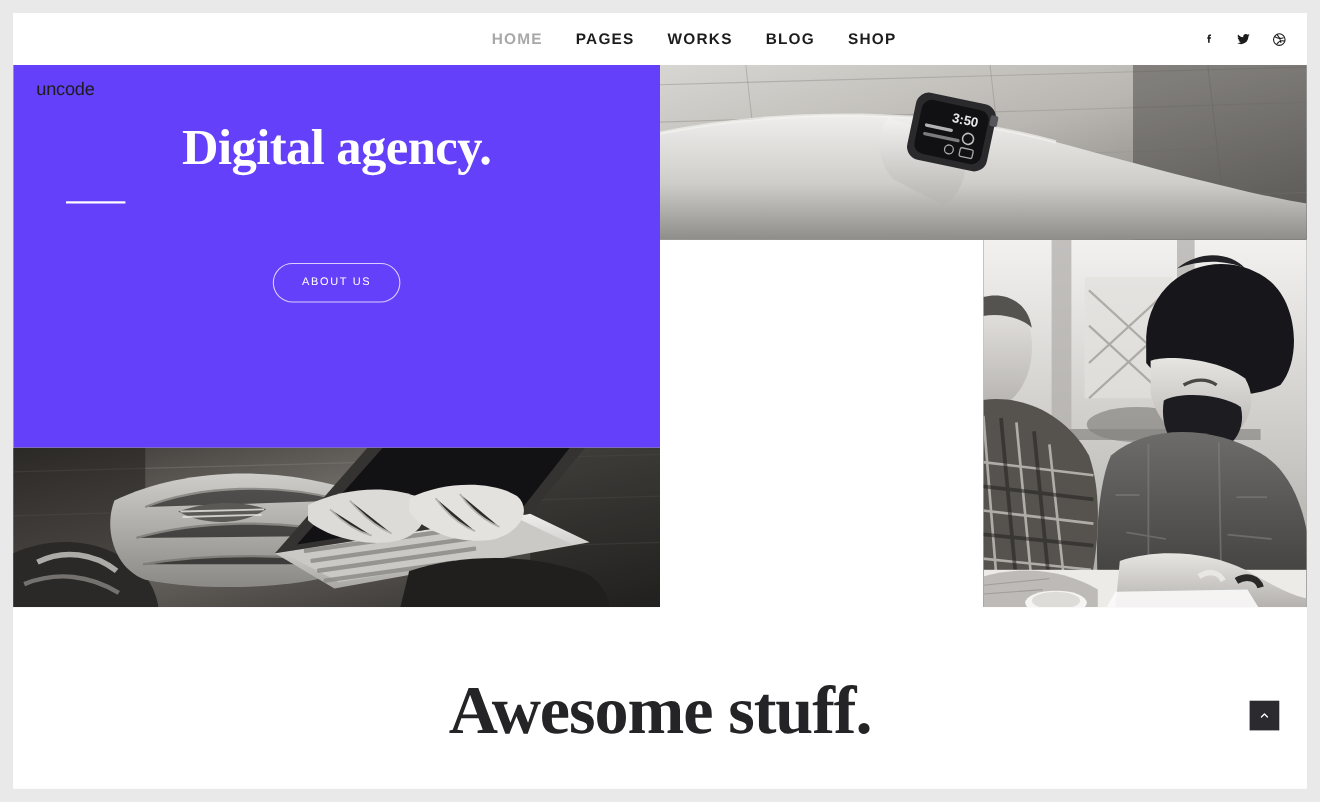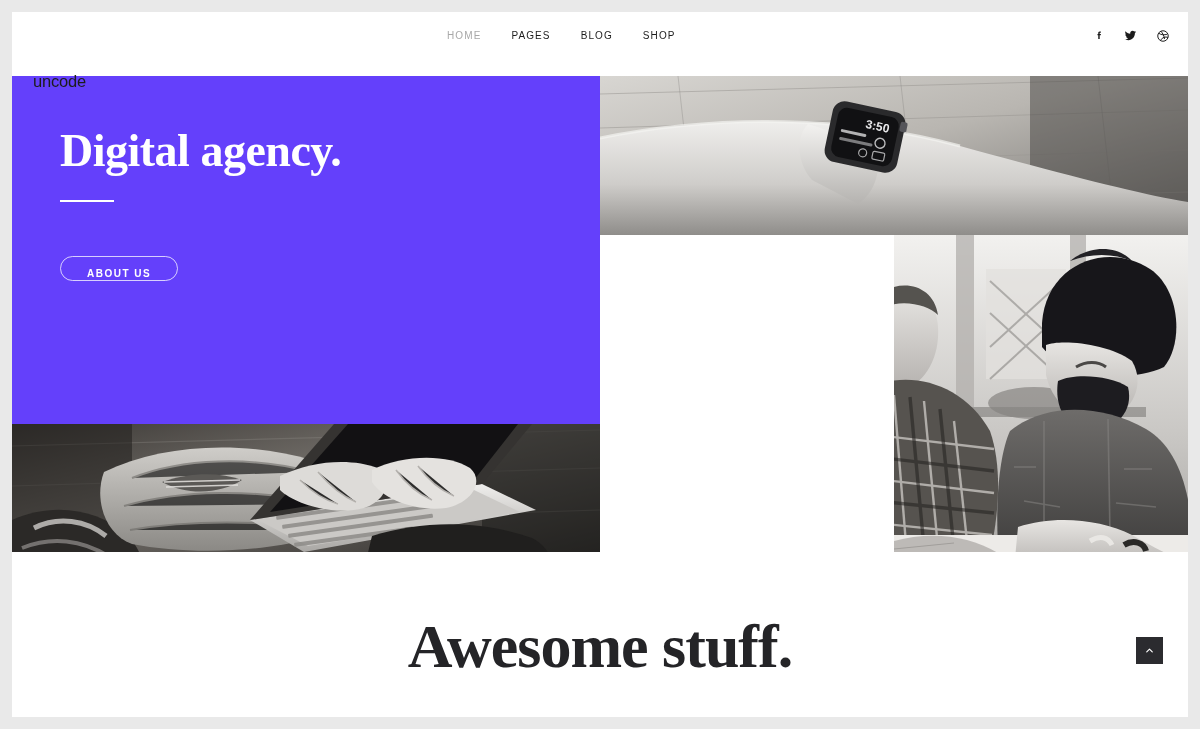--- a/index.html
+++ b/index.html
@@ -53,22 +53,22 @@
   .main-nav {
     position: absolute;
     left: 420px;
     top: 0;
     height: 47px;
     display: flex;
     align-items: center;
     gap: 0px;
   }
   .nav-item {
-    font-size: 10px;
-    font-weight: normal;
+    font-size: 14px;
+    font-weight: bold;
     letter-spacing: 1.1px;
     color: #1c1c1c;
     text-decoration: none;
     padding: 0 15px;
     line-height: 47px;
     white-space: nowrap;
     cursor: pointer;
   }
   .nav-item.is-active { color: #a8a8a8; }
 
@@ -89,23 +89,24 @@
     justify-content: center;
     color: #1c1c1c;
     cursor: pointer;
   }
   .social-icon svg { display: block; }
 
   
   .hero-grid {
     position: absolute;
     left: 0;
-    top: 64px;
+    top: 47px;
     width: 1176px;
     height: 493px;
+    text-align: center;
   }
 
   
   .intro-block {
     position: absolute;
     left: 0; top: 0;
     width: 588px;
     height: 348px;
     background: #6440fb;
     padding: 51px 48px 0 48px;
@@ -128,27 +129,27 @@
     font-size: 14.6px;
     line-height: 22.6px;
     color: #ffffff;
     max-width: 480px;
     letter-spacing: 0.1px;
   }
   .btn-pill {
     display: inline-block;
     margin-top: 30px;
     padding: 0 26px;
-    height: 25px;
+    height: 36px;
     line-height: 33px;
     border: 1px solid rgba(255,255,255,0.75);
     border-radius: 30px;
     color: #ffffff;
     font-size: 10px;
-    font-weight: bold;
+    font-weight: normal;
     letter-spacing: 1.5px;
     text-decoration: none;
     cursor: pointer;
     background: transparent;
   }
 
   
   .photo-watch {
     position: absolute;
     left: 588px; top: 0;
@@ -261,20 +262,21 @@
 
 <div id="page-frame">
 
   <header class="site-header">
 
     <div class="brand">uncode</div>
 
     <nav class="main-nav">
       <a class="nav-item is-active" href="#">HOME</a>
       <a class="nav-item" href="#">PAGES</a>
+      <a class="nav-item" href="#">WORKS</a>
       <a class="nav-item" href="#">BLOG</a>
       <a class="nav-item" href="#">SHOP</a>
     </nav>
 
     <div class="social-group">
       <span class="social-icon">
         <svg width="14" height="14" viewBox="0 0 24 24" fill="currentColor" aria-hidden="true">
           <path d="M15.3 8.4h-2.1V7.1c0-.6.4-.8.7-.8h1.3V4.1l-1.9,0c-2.1,0-2.6,1.6-2.6,2.6v1.7H9.4v2.3h1.3V17h2.5v-6.3h1.8l.3-2.3z"></path>
         </svg>
       </span>

